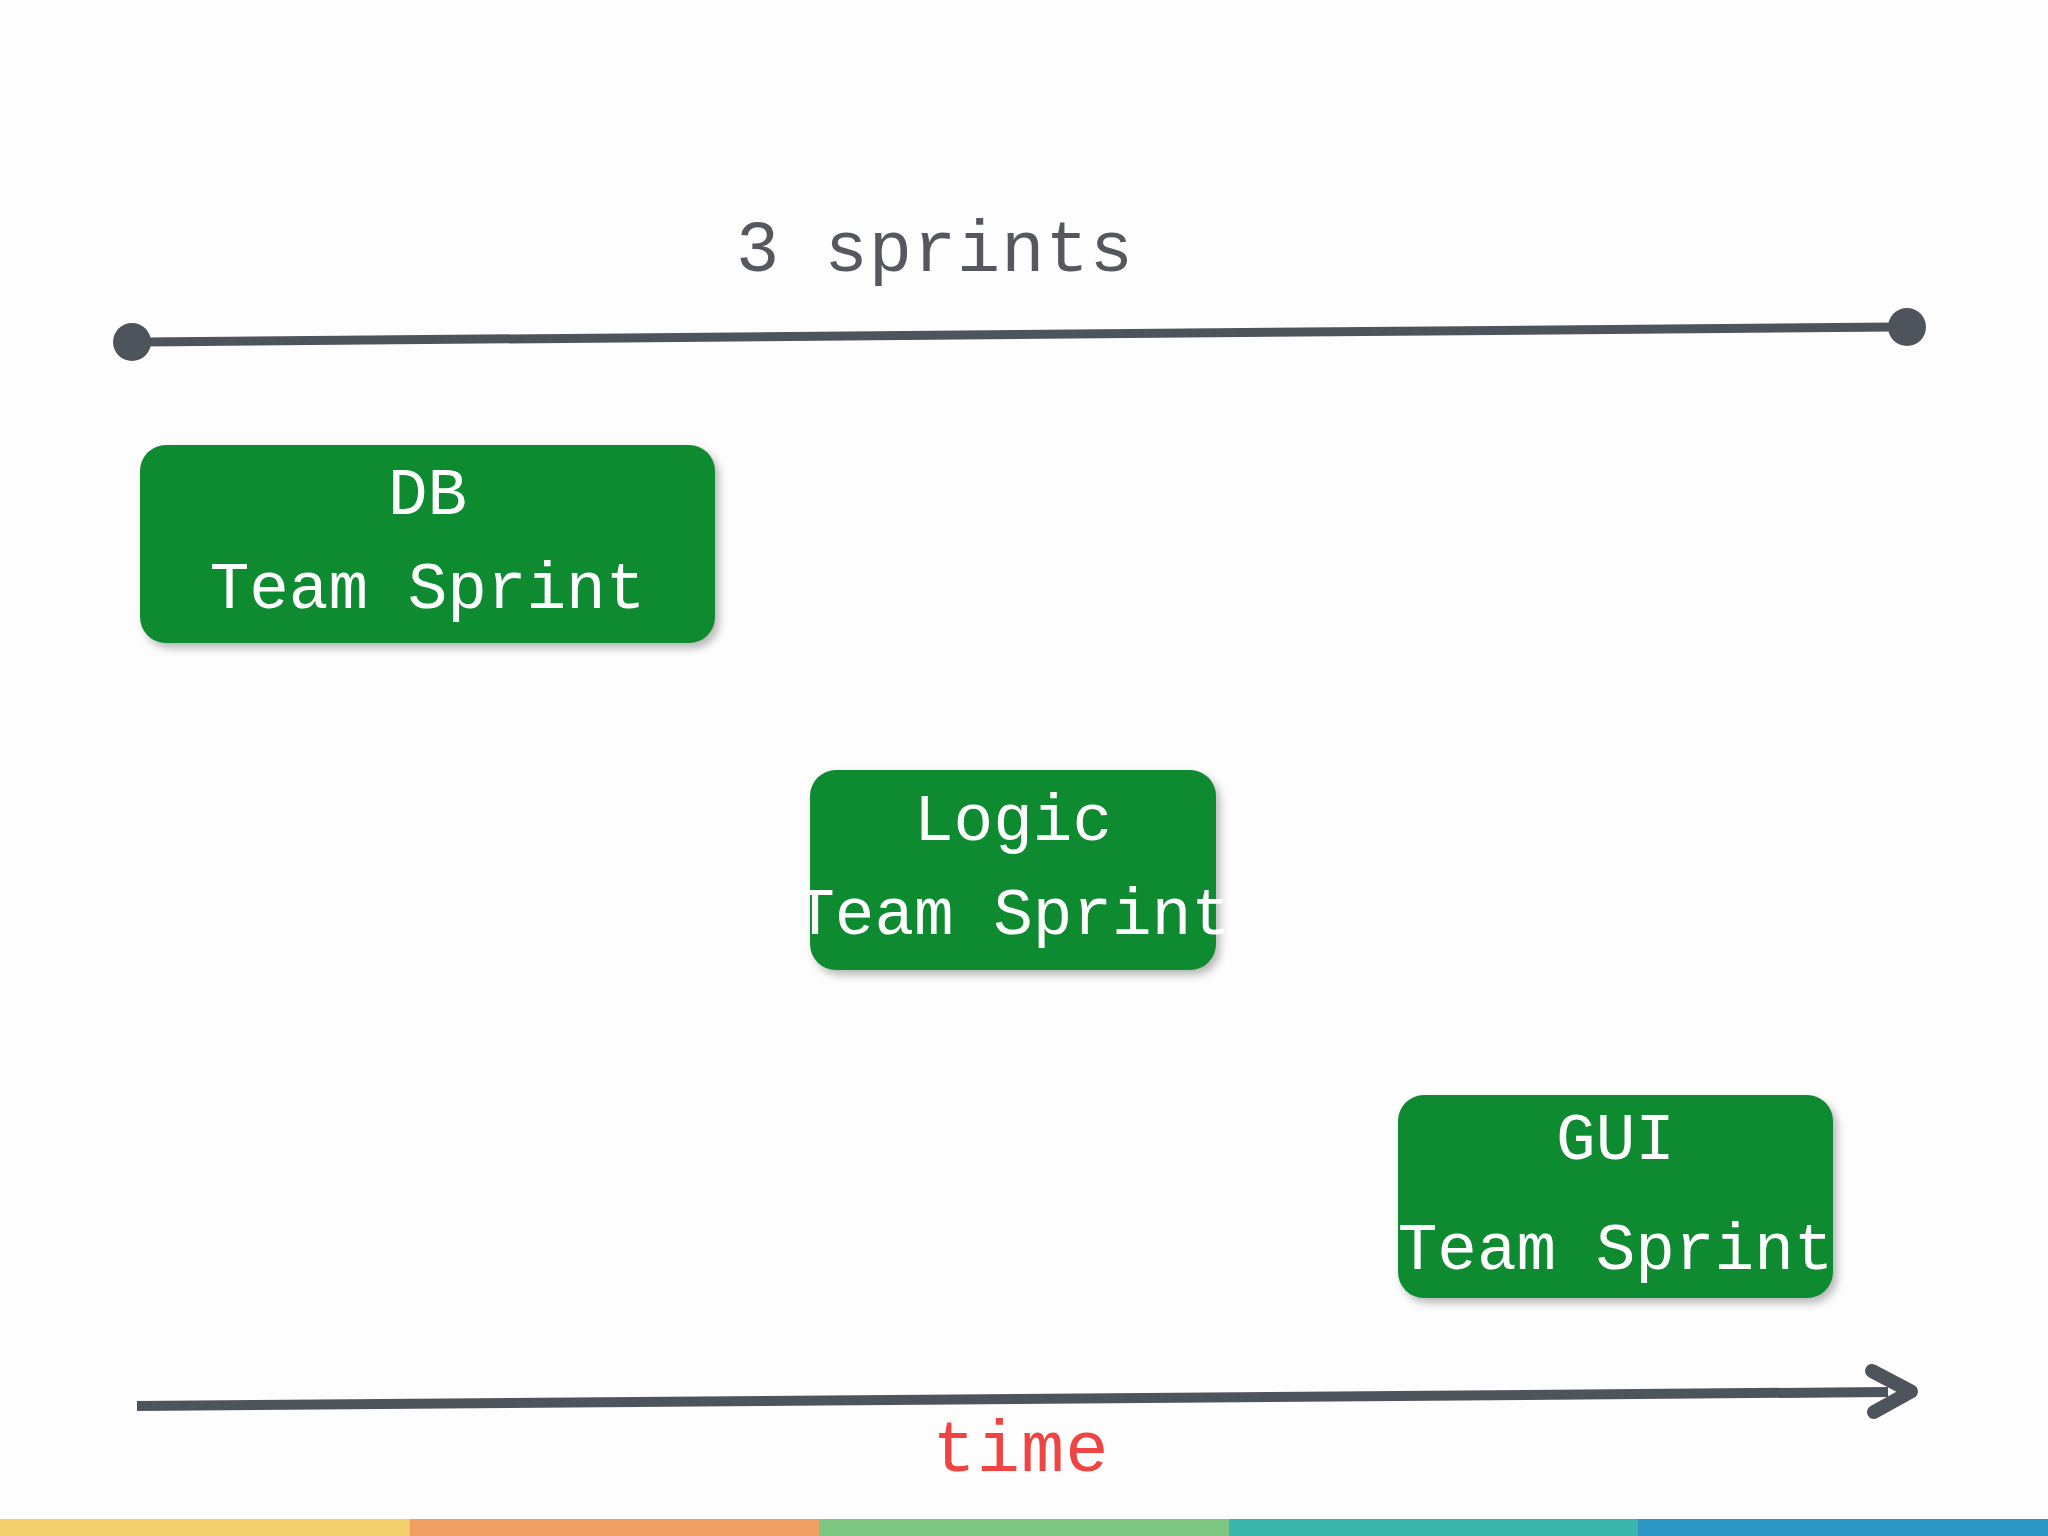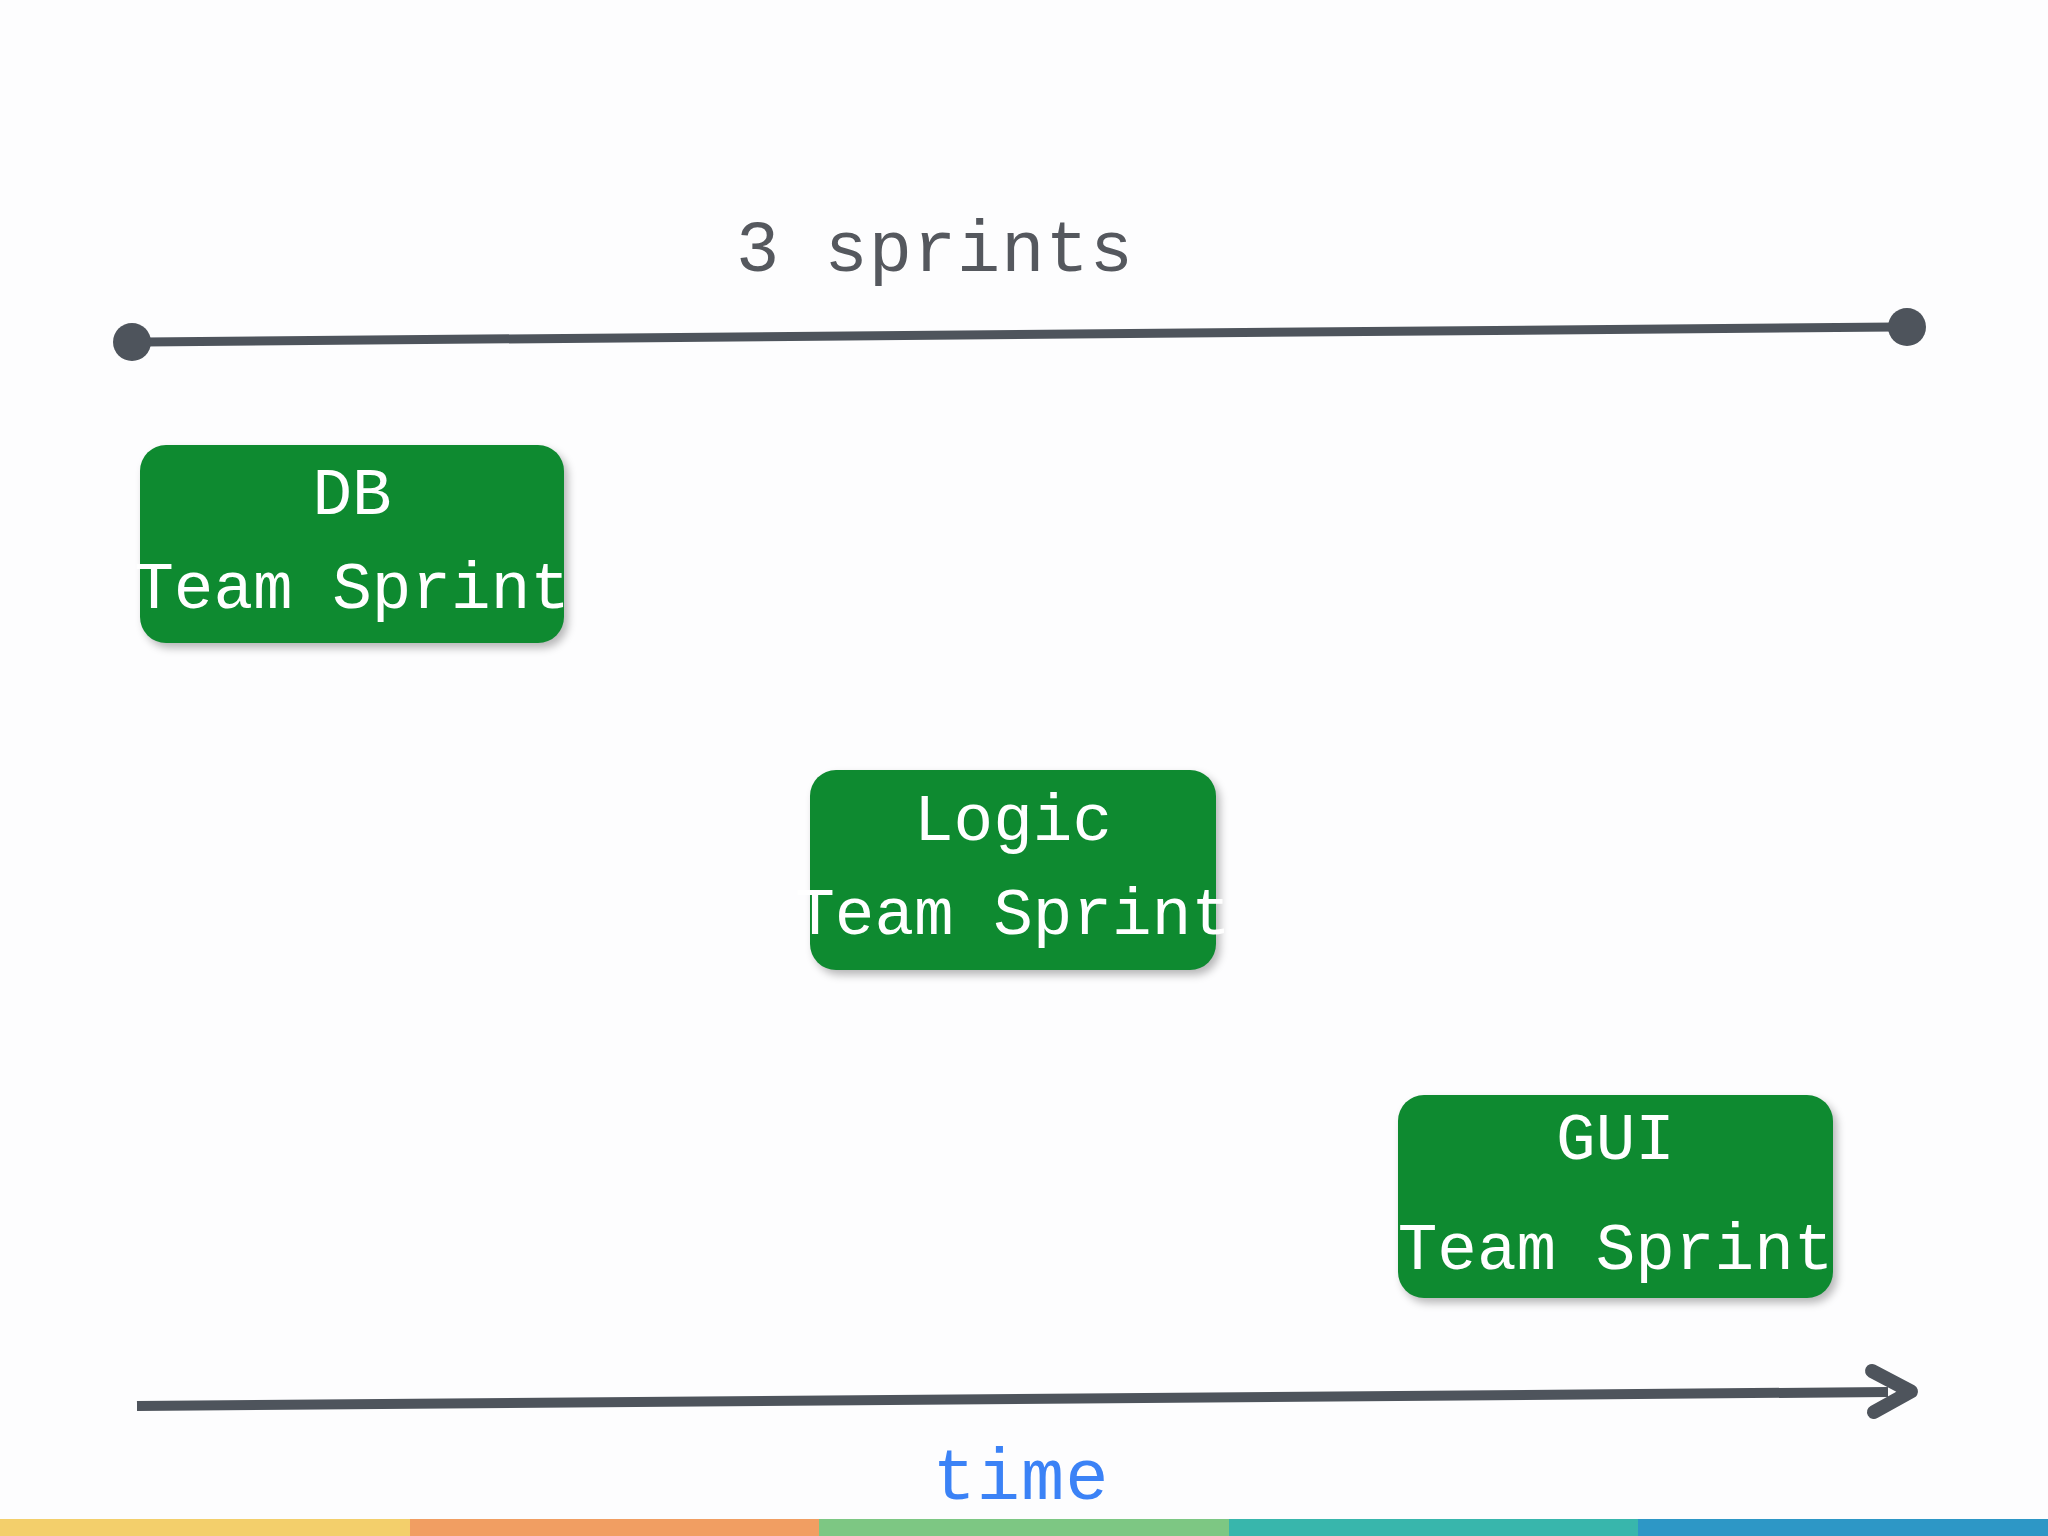--- a/index.html
+++ b/index.html
@@ -68,36 +68,36 @@
       <circle cx="1907" cy="327" r="19" fill="#4e545c"></circle>
     </g>
     <g>
       <line x1="137" y1="1406" x2="1888" y2="1392" stroke-width="10" stroke="#4e545c"></line>
       <path d="M 1872 1371 L 1911 1391.5 L 1874 1412" fill="none" stroke-width="14" stroke-linecap="round" stroke-linejoin="round" stroke="#4e545c"></path>
     </g>
   </svg>
 
   <div class="label" style="left: 935px; top: 252px; color: rgb(85, 88, 94);">3 sprints</div>
 
-  <div class="sprint-box" style="left: 140px; top: 445px; width: 424px; height: 198px; background-color: rgb(14, 138, 48); color: rgb(255, 255, 255);">
+  <div class="sprint-box" style="left: 140px; top: 445px; width: 575px; height: 198px; background-color: rgb(14, 138, 48); color: rgb(255, 255, 255);">
     <div class="box-line">DB</div>
     <div class="box-line">Team Sprint</div>
   </div>
 
   <div class="sprint-box" style="left: 810px; top: 770px; width: 406px; height: 200px; background-color: rgb(14, 138, 48); color: rgb(255, 255, 255);">
     <div class="box-line">Logic</div>
     <div class="box-line">Team Sprint</div>
   </div>
 
   <div class="sprint-box" style="left: 1398px; top: 1095px; width: 435px; height: 203px; background-color: rgb(14, 138, 48); color: rgb(255, 255, 255); gap: 16px;">
     <div class="box-line">GUI</div>
     <div class="box-line">Team Sprint</div>
   </div>
 
-  <div class="label" style="left: 1021px; top: 1452px; color: #3b82f6; margin-top: 28px;">time</div>
+  <div class="label" style="left: 1021px; top: 1452px; color: #ef4444;">time</div>
 
   <div class="footer-bar">
     <div class="footer-seg" style="background-color: rgb(243, 207, 107);"></div>
     <div class="footer-seg" style="background-color: rgb(241, 158, 98);"></div>
     <div class="footer-seg" style="background-color: rgb(125, 199, 131);"></div>
     <div class="footer-seg" style="background-color: rgb(56, 182, 172);"></div>
     <div class="footer-seg" style="background-color: rgb(45, 151, 198);"></div>
   </div>
 
 </div>

